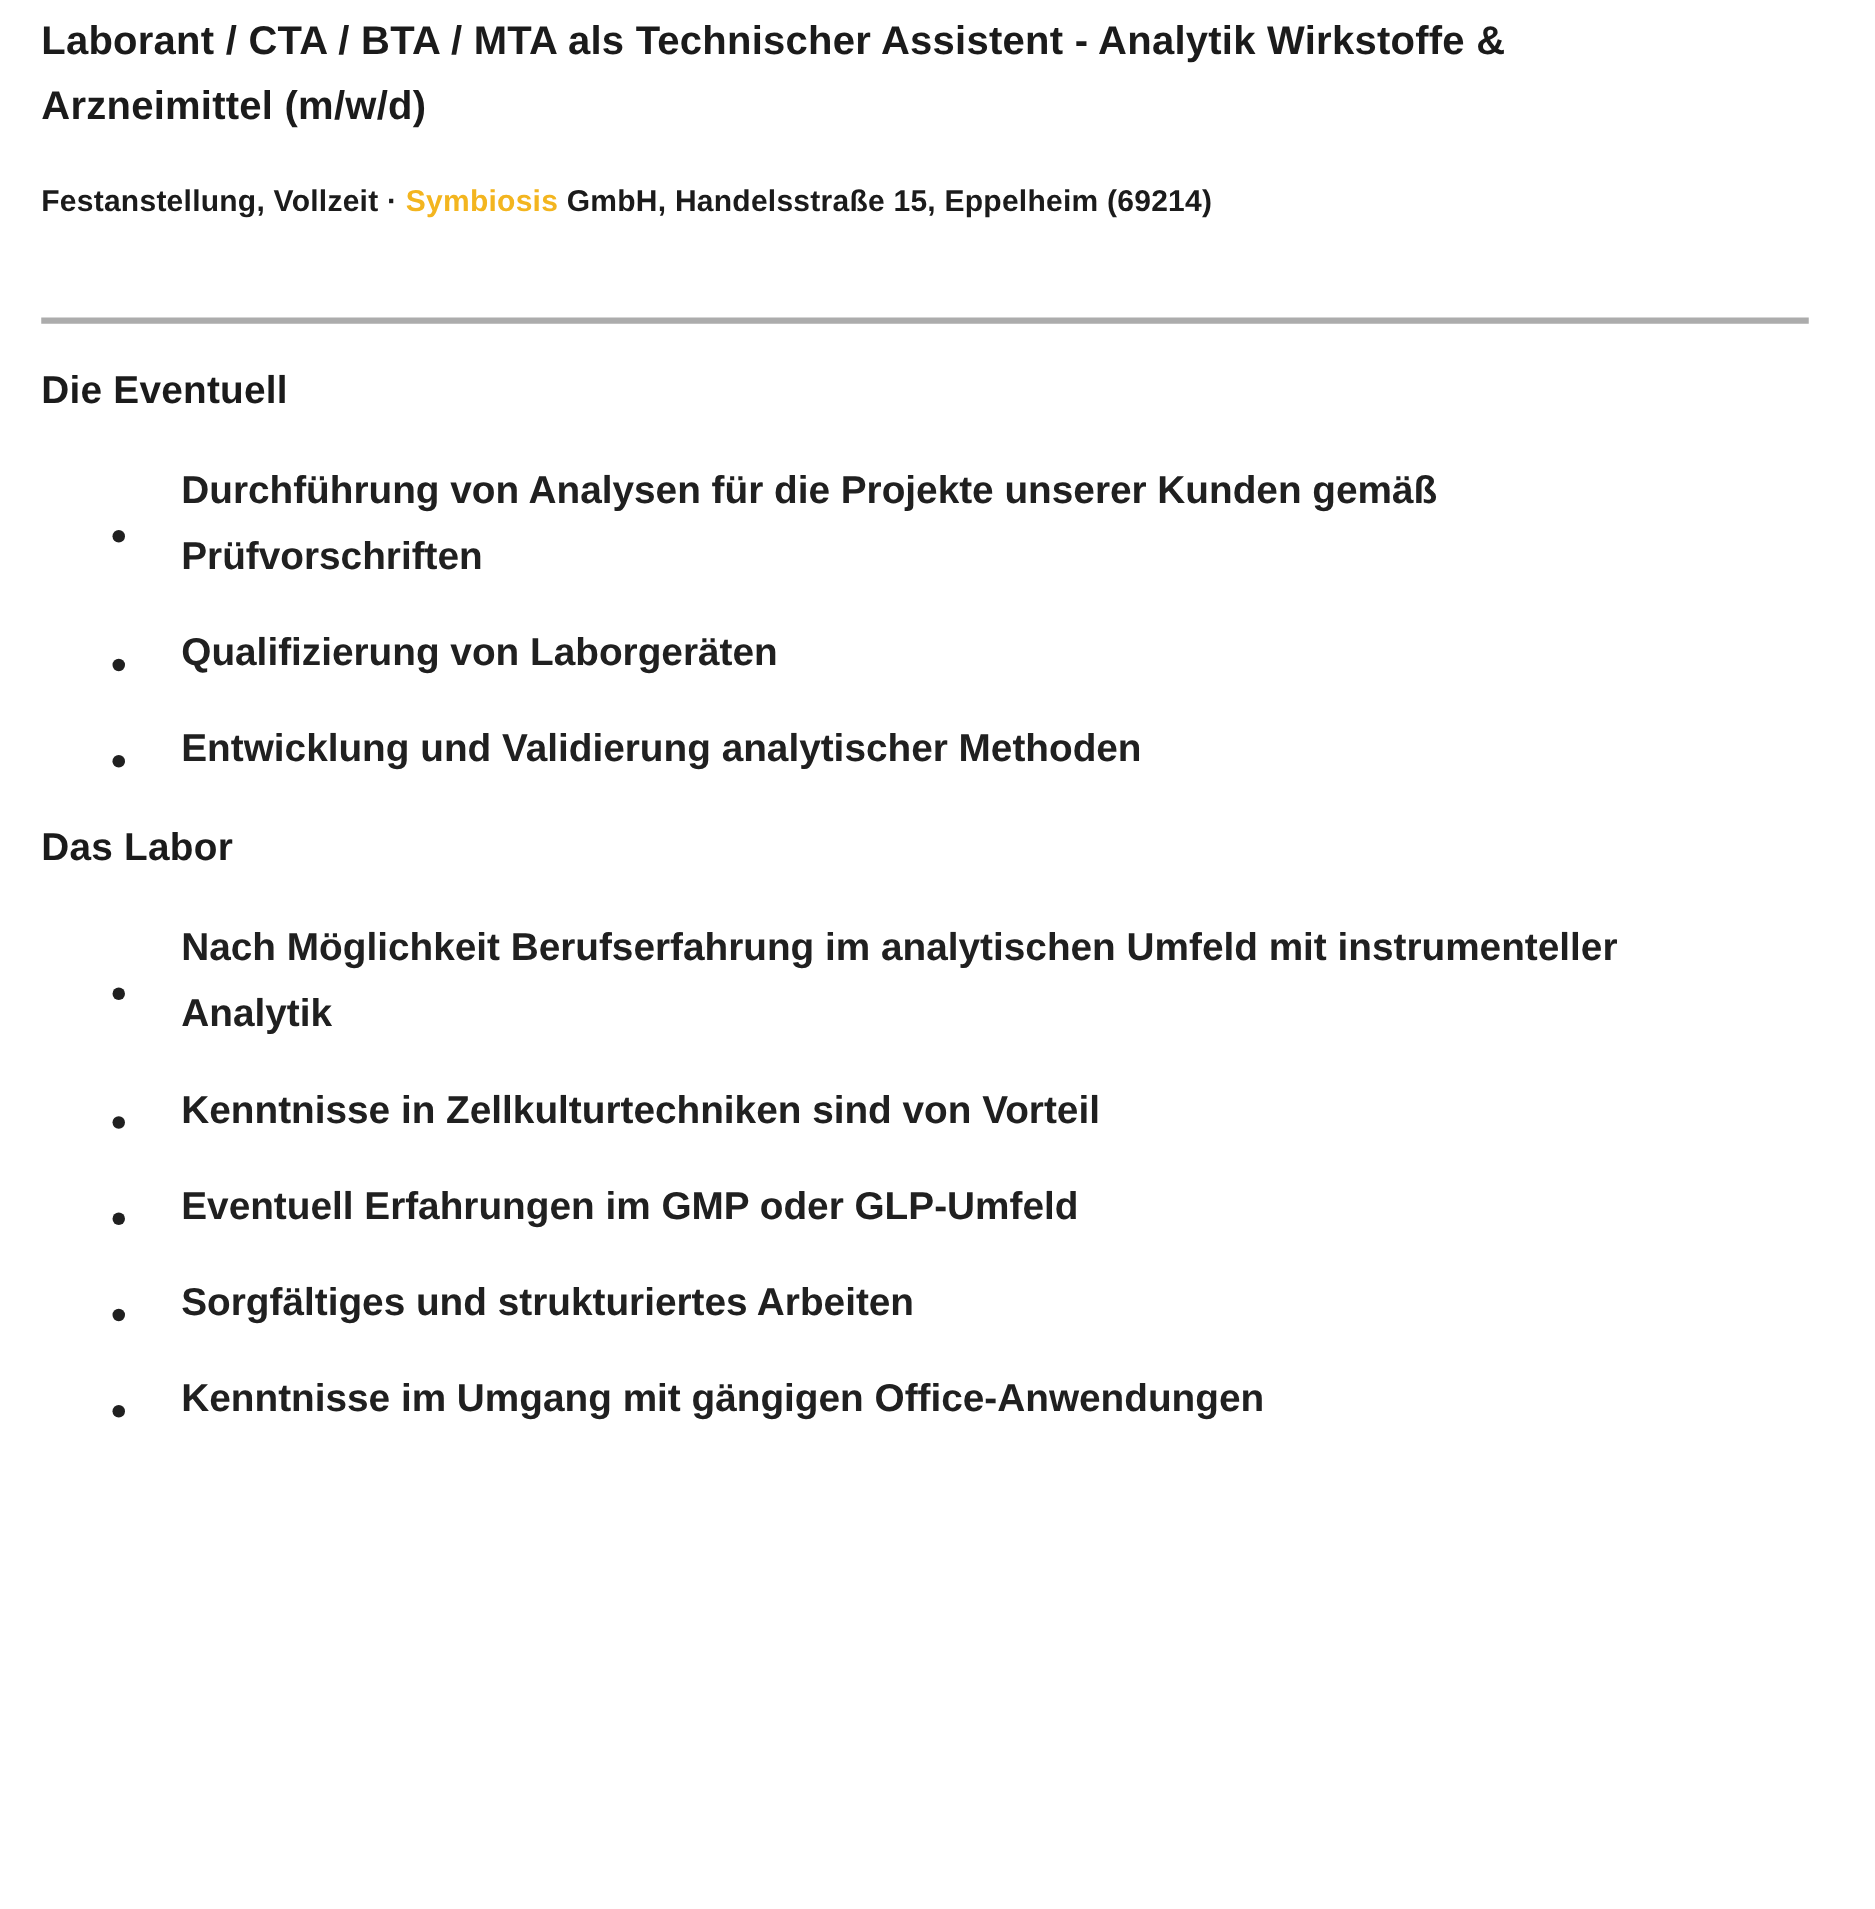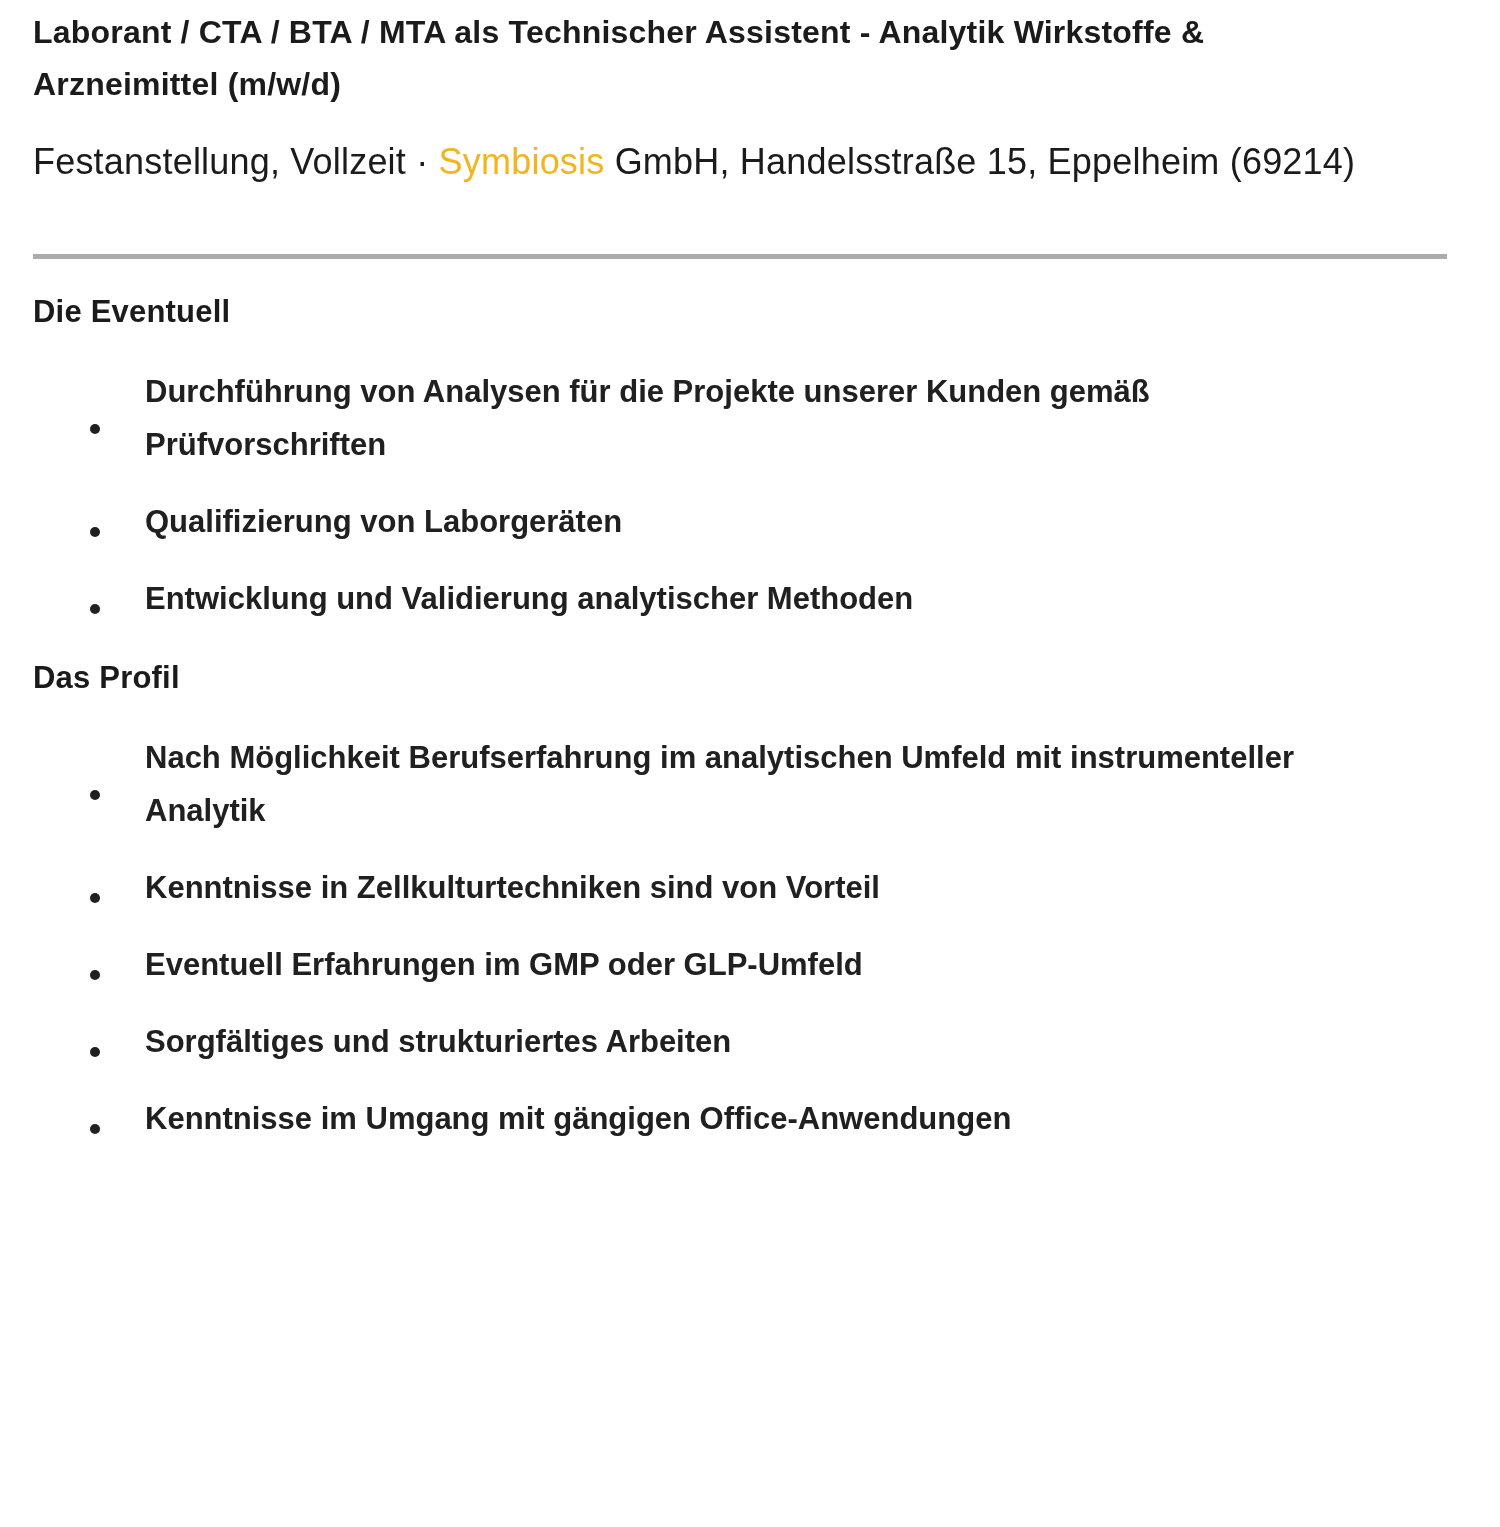--- a/index.html
+++ b/index.html
@@ -25,23 +25,23 @@
     margin: 0 0 26px 0;
     font-size: 32px;
     line-height: 52px;
     font-weight: 700;
     color: var(--heading, #1b1b1b);
     white-space: pre-line;
     letter-spacing: 0.2px;
   }
   .job-meta {
     margin: 0;
-    font-size: 36px;
+    font-size: 24px;
     line-height: 52px;
-    font-weight: 400;
+    font-weight: 700;
     color: var(--heading, #1b1b1b);
     letter-spacing: 0.2px;
   }
   .company-accent {
     color: var(--accent, #F3B51F);
   }
   .divider {
     border: none;
     height: 5px;
     background: var(--divider, #ACACAC);
@@ -119,21 +119,21 @@
       <span class="item-text">Qualifizierung von Laborgeräten</span>
     </li>
     <li>
       <span class="bullet-marker">
           <span class="bullet-dot"></span>
         </span>
       <span class="item-text">Entwicklung und Validierung analytischer Methoden</span>
     </li>
   </ul>
 
-  <h2 class="section-heading">Das Profil</h2>
+  <h2 class="section-heading">Das Labor</h2>
 
   <ul class="bullet-list">
     <li>
       <span class="bullet-marker">
           <span class="bullet-dot"></span>
         </span>
       <span class="item-text">Nach Möglichkeit Berufserfahrung im analytischen Umfeld mit instrumenteller
 Analytik</span>
     </li>
     <li>

